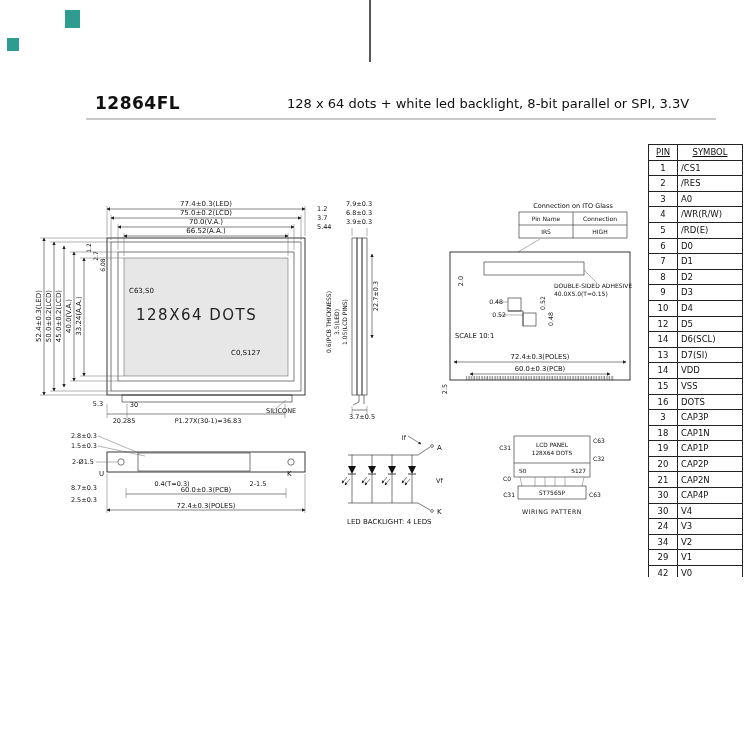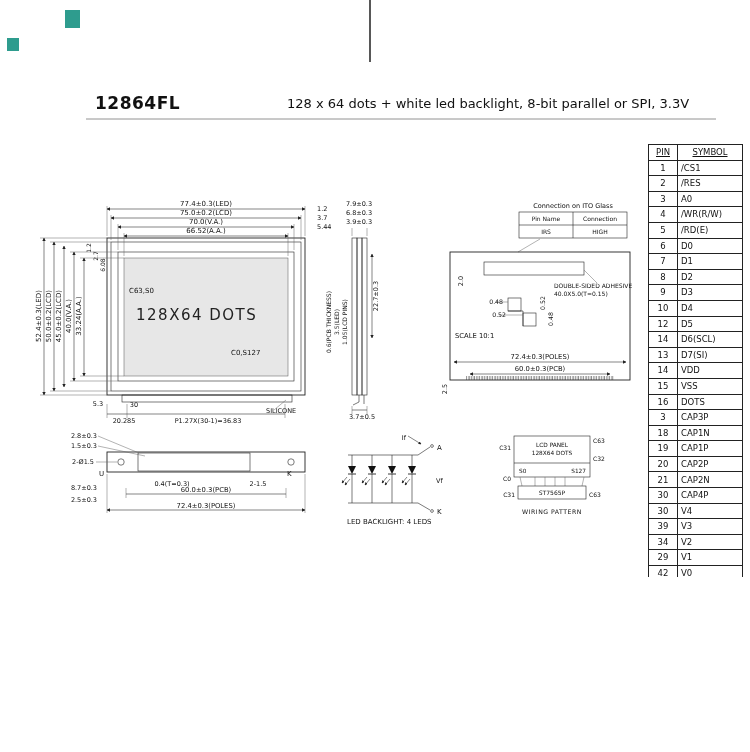--- a/index.html
+++ b/index.html
@@ -386,21 +386,21 @@
           </tr>
           <tr>
             <td class="num">30</td>
             <td class="sym">CAP4P</td>
           </tr>
           <tr>
             <td class="num">30</td>
             <td class="sym">V4</td>
           </tr>
           <tr>
-            <td class="num">39</td>
+            <td class="num">24</td>
             <td class="sym">V3</td>
           </tr>
           <tr>
             <td class="num">34</td>
             <td class="sym">V2</td>
           </tr>
           <tr>
             <td class="num">29</td>
             <td class="sym">V1</td>
           </tr>

